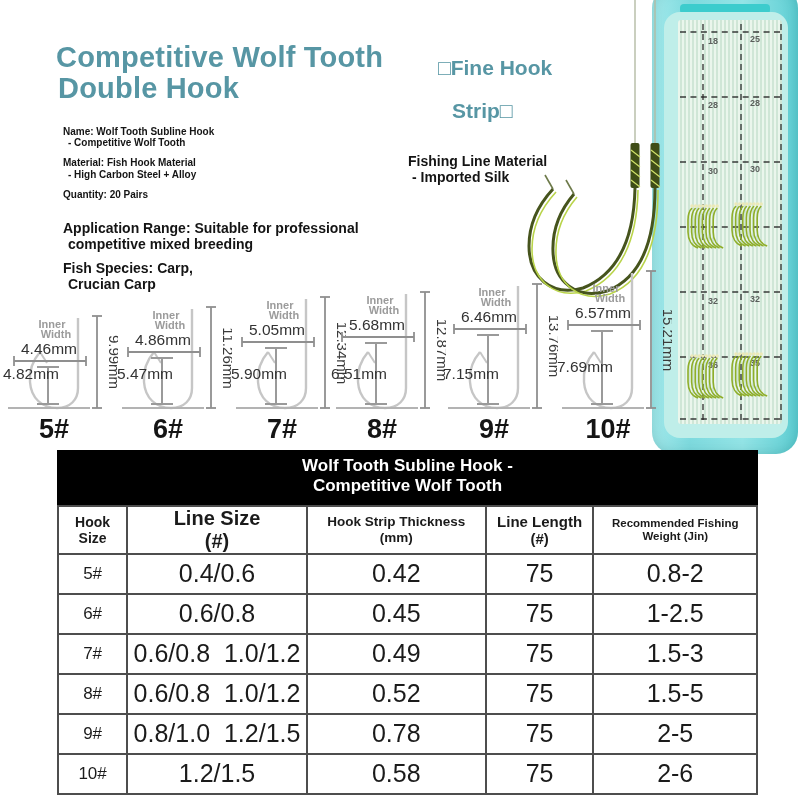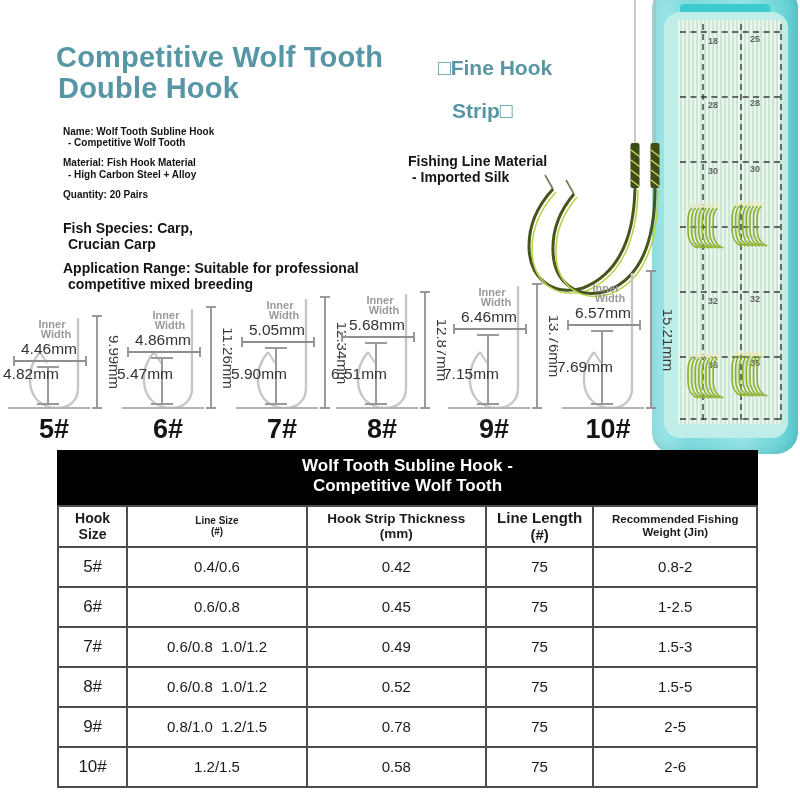--- a/index.html
+++ b/index.html
@@ -69,23 +69,23 @@
   text.t-size  { font:bold 27px "Liberation Sans",sans-serif; fill:#151515; }
 
   
   .spec-table { position:absolute; left:57px; top:450px; width:701px; z-index:4; }
   .tbl-title { background:#000; color:#fff; text-align:center; font-weight:bold;
                font-size:17px; line-height:1.2; padding:6px 0 8px; }
   table { width:100%; border-collapse:collapse; table-layout:fixed; }
   col.c0{width:9.9%;} col.c1{width:25.7%;} col.c2{width:25.6%;} col.c3{width:15.4%;} col.c4{width:23.4%;}
   th, td { border:2px solid #4d4d4d; text-align:center; color:#1b1b1b; white-space:pre; }
   th { height:41px; font-weight:bold; line-height:1.15; }
-  th.h0 { font-size:14px; } th.h1 { font-size:10px; } th.h2 { font-size:13.5px;border-radius:16px; }
+  th.h0 { font-size:14px; } th.h1 { font-size:20px; } th.h2 { font-size:13.5px;border-radius:16px; }
   th.h3 { font-size:15px; } th.h4 { font-size:11.5px;margin-left:34px; }
-  td { height:40px; font-size:15px; font-weight:normal; }
+  td { height:40px; font-size:25px; font-weight:normal; }
   td.first { font-size:17px; }
 </style>
 </head>
 <body>
 
 <div class="page">
 
   <div class="title">
     <div class="l1">Competitive Wolf Tooth</div>
     <div class="l2">Double Hook</div>
@@ -102,26 +102,26 @@
     </div>
     <div class="spec">
       <div>Material: Fish Hook Material</div>
       <div class="l2">- High Carbon Steel + Alloy</div>
     </div>
     <div class="spec">
       <div>Quantity: 20 Pairs</div>
     </div>
     <div class="spec-gap"></div>
     <div class="spec small">
+      <div>Application Range: Suitable for professional</div>
+      <div class="l2">competitive mixed breeding</div>
+    </div>
+    <div class="spec small">
       <div>Fish Species: Carp,</div>
       <div class="l2">Crucian Carp</div>
-    </div>
-    <div class="spec small">
-      <div>Application Range: Suitable for professional</div>
-      <div class="l2">competitive mixed breeding</div>
     </div>
   </div>
 
   <div class="line-material">
     <div>Fishing Line Material</div>
     <div class="l2">- Imported Silk</div>
   </div>
 
   <div class="strip-box">
     <div class="strip-lip"></div>

